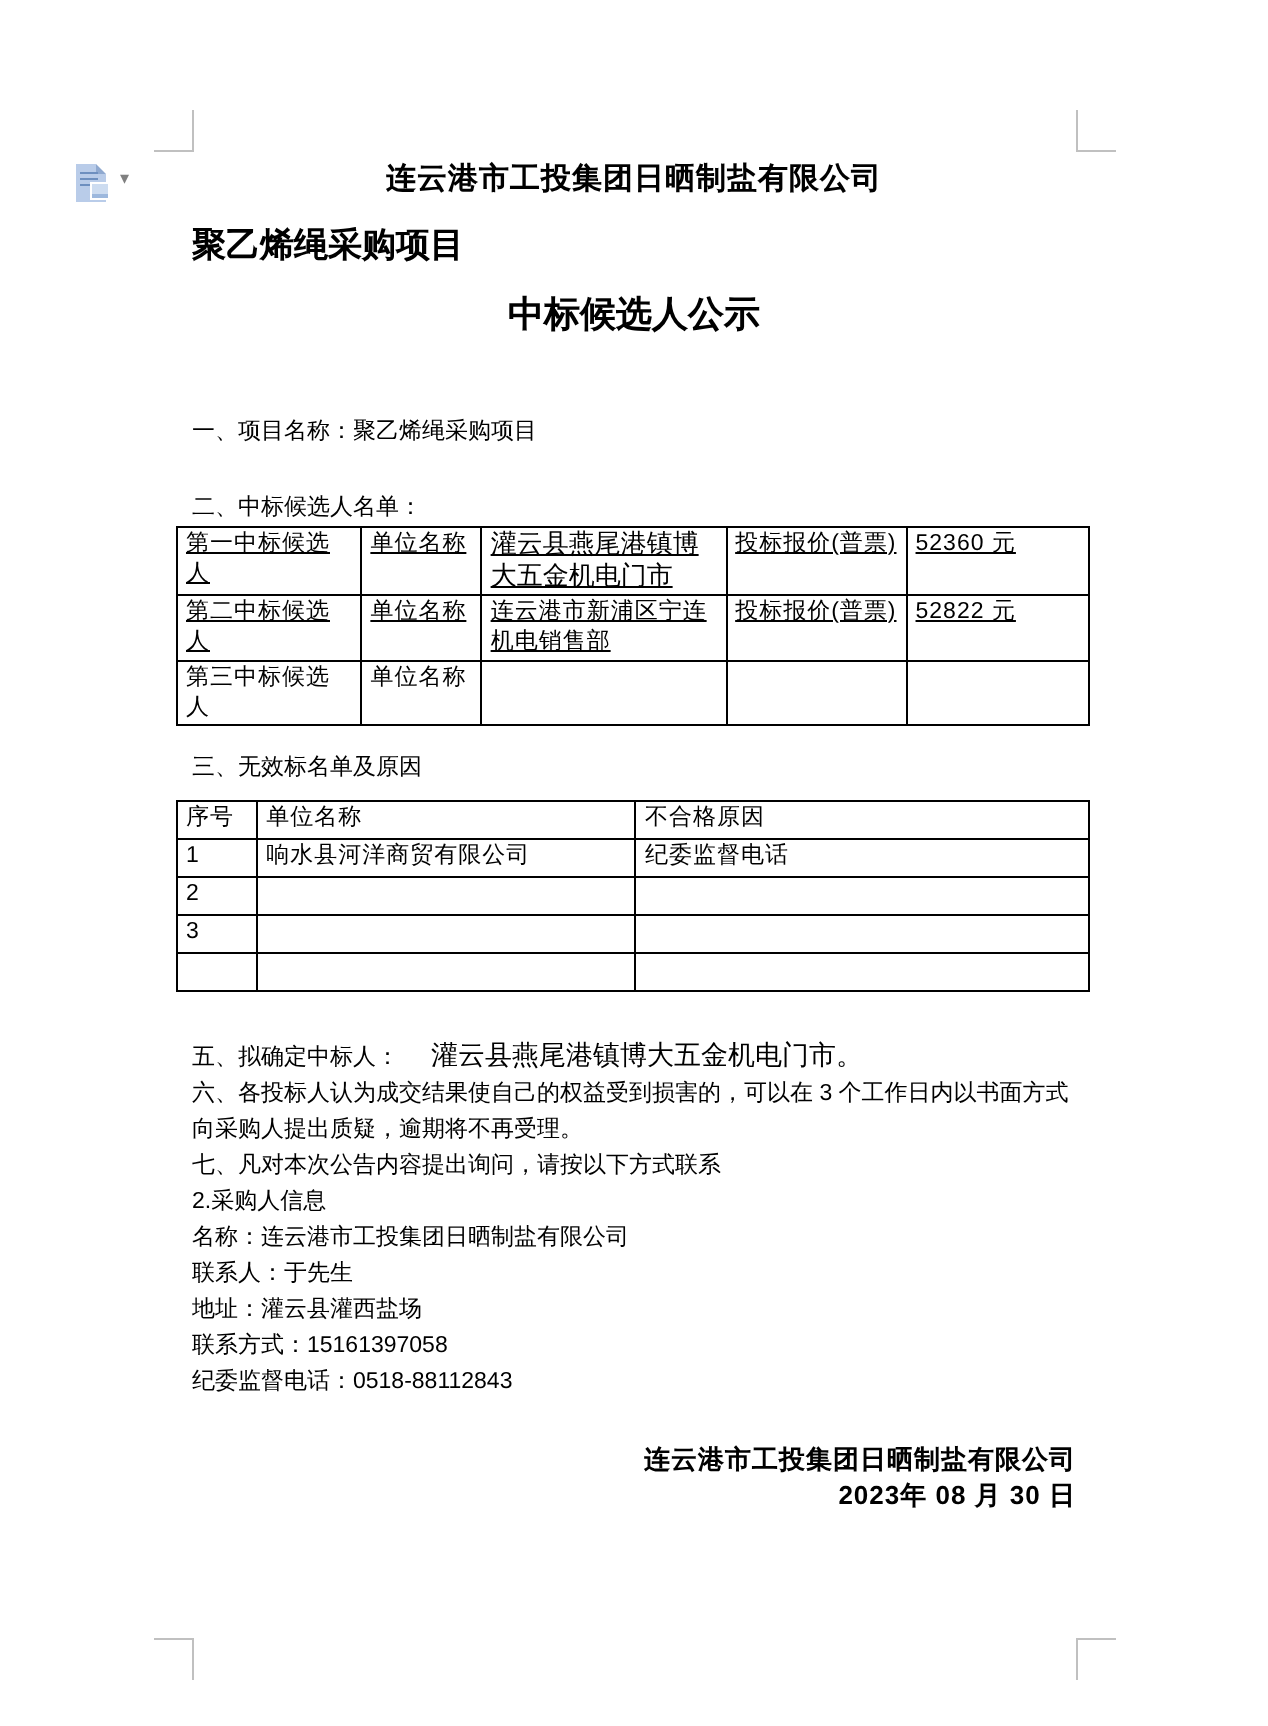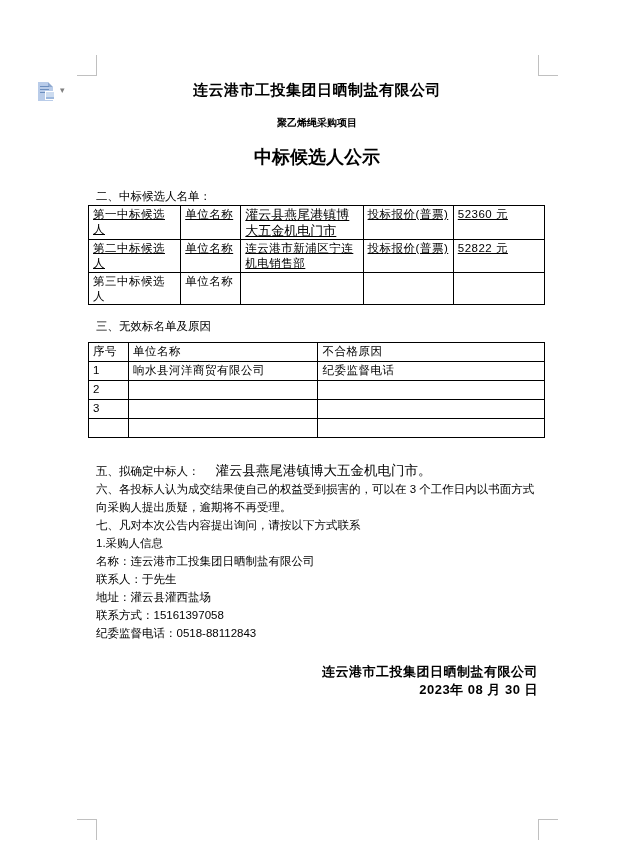--- a/index.html
+++ b/index.html
@@ -30,21 +30,21 @@
   .paste-doc .mini { position:absolute; right:-2px; bottom:1px; width:8px; height:7px;
                      background:#cddcf0; border:1px solid #ffffff;
                      box-shadow:inset 0 -2px 0 #9db8dd; }
   .paste-arrow { position:absolute; left:24px; top:4px; color:#808080; font-size:9px;
                  line-height:12px; font-family:"DejaVu Sans", sans-serif; }
 
   
   .content { position:absolute; left:96px; top:75px; width:442px; }
 
   .t1 { font-size:15px; font-weight:bold; text-align:center; line-height:20px; margin-top:5px; letter-spacing:0.5px; }
-  .t2 { font-size:10px; font-weight:bold; text-align:center; line-height:20px; margin-top:13px; }
+  .t2 { font-size:17px; font-weight:bold; line-height:20px; margin-top:13px; }
   .t3 { font-size:18px; font-weight:bold; text-align:center; line-height:20px; margin-top:14px; }
 
   .line { font-size:11.5px; line-height:18px; }
   .mt40 { margin-top:40px; }
   .mt23 { margin-top:23px; }
   .mt21 { margin-top:21px; }
   .mt12 { margin-top:12px; }
   .mt7  { margin-top:7px; }
   .mt3  { margin-top:20px; }
 
@@ -78,20 +78,21 @@
     </div>
     <span class="paste-arrow">▾</span>
   </div>
 
   <div class="content">
 
     <div class="t1">连云港市工投集团日晒制盐有限公司</div>
     <div class="t2">聚乙烯绳采购项目</div>
     <div class="t3">中标候选人公示</div>
 
+    <div class="line mt40">一、项目名称：聚乙烯绳采购项目</div>
     <div class="line mt3">二、中标候选人名单：</div>
 
     <table class="tbl-candidates">
       <colgroup>
         <col style="width:92px">
           <col style="width:60px">
           <col style="width:122px">
         <col style="width:90px">
           <col style="width:91px">
       </colgroup>
@@ -155,21 +156,21 @@
           <td></td>
         </tr>
       </tbody>
     </table>
 
     <div class="line mt23">
       <span>五、拟确定中标人：</span><span class="winner-alt">灌云县燕尾港镇博大五金机电门市。</span>
     </div>
     <div class="line">六、各投标人认为成交结果使自己的权益受到损害的，可以在 3 个工作日内以书面方式向采购人提出质疑，逾期将不再受理。</div>
     <div class="line">七、凡对本次公告内容提出询问，请按以下方式联系</div>
-    <div class="line">1.采购人信息</div>
+    <div class="line">2.采购人信息</div>
     <div class="line">名称：连云港市工投集团日晒制盐有限公司</div>
     <div class="line">联系人：于先生</div>
     <div class="line">地址：灌云县灌西盐场</div>
     <div class="line">联系方式：15161397058</div>
     <div class="line">纪委监督电话：0518-88112843</div>
 
     <div class="footer-line mt21">连云港市工投集团日晒制盐有限公司</div>
     <div class="footer-line">2023年 08 月 30 日</div>
 
   </div>

